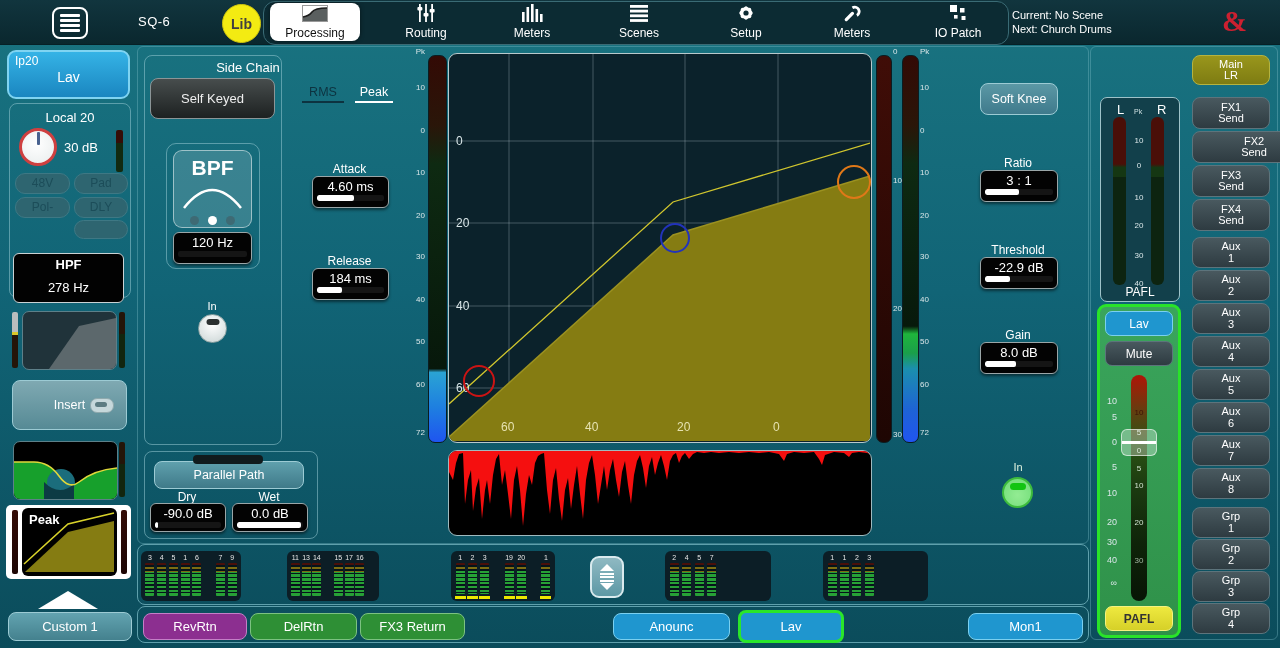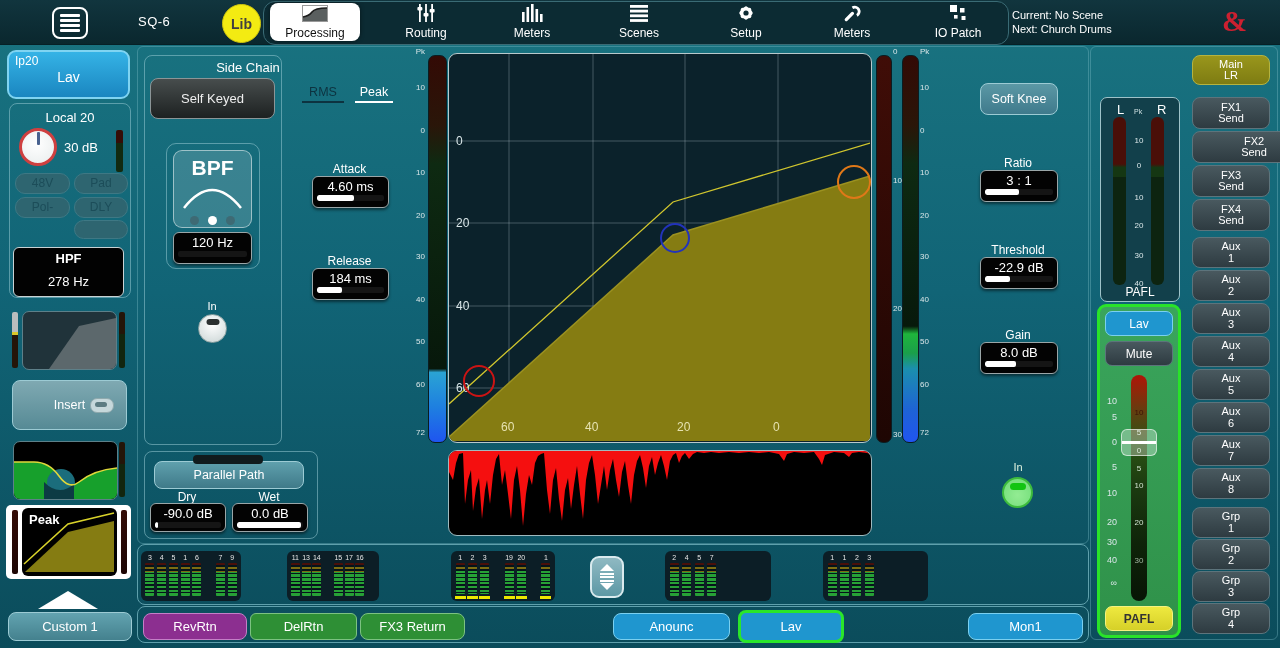--- a/index.html
+++ b/index.html
@@ -144,21 +144,21 @@
     <div class="abs" style="left:9px;top:24px;width:38px;height:38px;border-radius:50%;background:radial-gradient(circle at 45% 40%,#ffffff,#e8ecec);border:3px solid #cf4040;box-sizing:border-box;">
       <div class="abs" style="left:15px;top:1px;width:3px;height:13px;background:#49628f;border-radius:1px;"></div>
     </div>
     <div class="abs" style="left:54px;top:36px;font-size:13px;">30 dB</div>
     <div class="abs" style="left:106px;top:26px;width:7px;height:42px;border-radius:2px;background:linear-gradient(#350d07 0 30%,#122a10 32% 100%);"></div>
     <div class="abs dimbtn" style="left:5px;top:69px;width:53px;height:19px;">48V</div>
     <div class="abs dimbtn" style="left:64px;top:69px;width:52px;height:19px;">Pad</div>
     <div class="abs dimbtn" style="left:5px;top:93px;width:53px;height:19px;">Pol-</div>
     <div class="abs dimbtn" style="left:64px;top:93px;width:52px;height:19px;">DLY</div>
     <div class="abs dimbtn" style="left:64px;top:116px;width:52px;height:17px;"></div>
-    <div class="abs" style="left:3px;top:143px;width:111px;height:50px;background:#020202;border:1.5px solid #c9d2d4;border-radius:6px;box-sizing:border-box;">
+    <div class="abs" style="left:3px;top:149px;width:111px;height:50px;background:#020202;border:1.5px solid #c9d2d4;border-radius:6px;box-sizing:border-box;">
       <div class="lbl" style="font-weight:bold;margin-top:3px;font-size:13px;">HPF</div>
       <div class="lbl" style="margin-top:8px;font-size:13px;">278 Hz</div>
     </div>
   </div>
 
   <div class="abs" style="left:12px;top:312px;width:6px;height:56px;border-radius:2px;background:linear-gradient(#b9bdbd 0 36%,#d8c82a 36% 41%,#241509 41% 100%);"></div>
   <div class="abs" style="left:22px;top:311px;width:93px;height:57px;background:#20333a;border:1px solid #5d8089;border-radius:7px;overflow:hidden;">
     <svg width="93" height="57" viewBox="0 0 93 57">
         <polygon points="26,57 56,14 93,6 93,57" fill="#5c686c"></polygon>
       </svg>
@@ -499,21 +499,21 @@
   <div class="abs" style="left:590px;top:556px;width:34px;height:42px;background:linear-gradient(#8fb9c2,#5d98a5);border:2px solid #d9eaee;border-radius:9px;display:flex;flex-direction:column;align-items:center;justify-content:center;gap:1.5px;box-sizing:border-box;">
     <i style="width:0;height:0;border-left:7px solid transparent;border-right:7px solid transparent;border-bottom:7px solid #fff;"></i>
     <i style="width:14px;height:2px;background:#fff;"></i>
     <i style="width:14px;height:2px;background:#fff;"></i>
     <i style="width:14px;height:2px;background:#fff;"></i>
     <i style="width:0;height:0;border-left:7px solid transparent;border-right:7px solid transparent;border-top:7px solid #fff;"></i>
   </div>
 
   <div class="abs strip-border" style="left:137px;top:606px;width:950px;height:35px;"></div>
   <div class="ch-btn ch-purple" style="left:143px;width:102px;">RevRtn</div>
-  <div class="ch-btn ch-green" style="left:250px;width:105px;border-radius:6px;">DelRtn</div>
+  <div class="ch-btn ch-green" style="left:250px;width:105px;">DelRtn</div>
   <div class="ch-btn ch-green" style="left:360px;width:103px;">FX3 Return</div>
   <div class="ch-btn ch-blue" style="left:613px;width:115px;">Anounc</div>
   <div class="ch-btn ch-blue" style="left:738px;width:100px;top:610px;height:27px;border:3px solid #2ae62a;line-height:27px;">Lav</div>
   <div class="ch-btn ch-blue" style="left:968px;width:113px;">Mon1</div>
 
   <div class="abs" style="left:1090px;top:46px;width:186px;height:592px;border:1px solid rgba(120,185,195,.4);border-radius:6px;"></div>
 
   <div class="abs mixbtn" style="top:55px;height:28px;background:linear-gradient(#99961c,#7e7c12);border-color:#b5b33f;">
     <span>Main</span>
     <span>LR</span>

